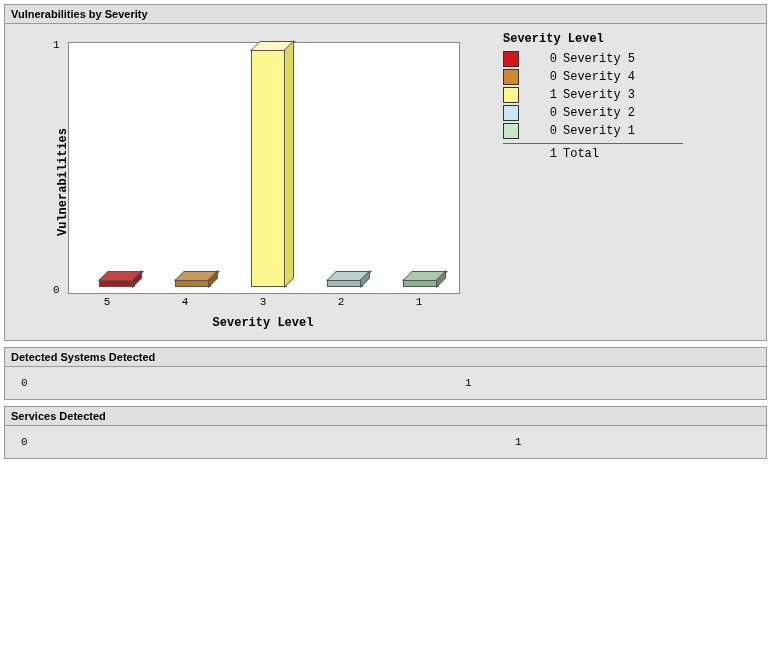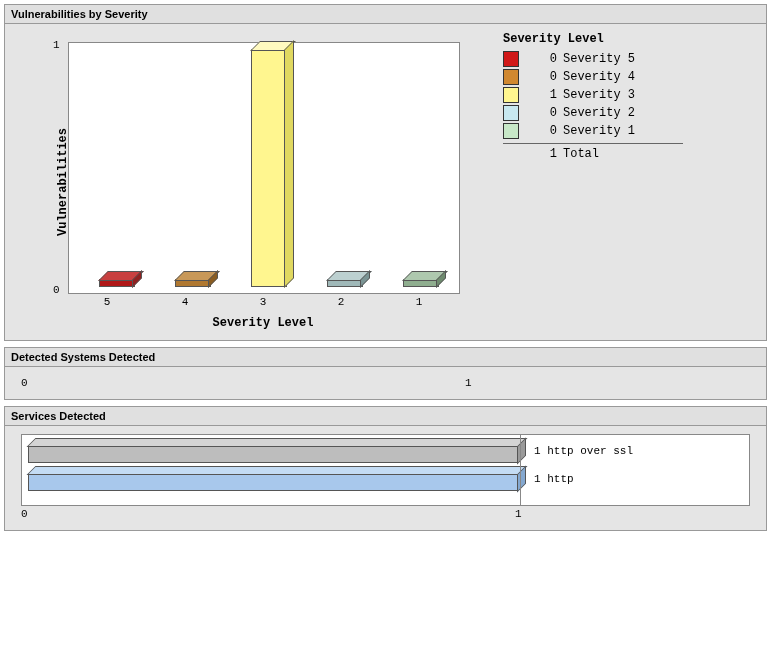--- a/index.html
+++ b/index.html
@@ -257,35 +257,18 @@
     <div class="hx-ticks">
       <span style="left:0;">0</span>
       <span style="left:444px;">1</span>
     </div>
   </div>
 </div>
 
 <div class="panel">
   <div class="panel-header">Services Detected</div>
   <div class="panel-body">
-    <div class="hpanel-plot small">
-      <div class="hbar3d" style="top:10px;width:490px;">
-        <div class="top" style="background:#d4d4d4;"></div>
-        <div class="side" style="background:#9a9a9a;"></div>
-        <div class="front" style="background:#bdbdbd;"></div>
-      </div>
-      <div class="hbar-label" style="left:512px;top:10px;">1 http over ssl</div>
-
-      <div class="hbar3d" style="top:38px;width:490px;">
-        <div class="top" style="background:#c4dcf4;"></div>
-        <div class="side" style="background:#84a8d0;"></div>
-        <div class="front" style="background:#a8c8ec;"></div>
-      </div>
-      <div class="hbar-label" style="left:512px;top:38px;">1 http</div>
-
-      <div style="position:absolute;left:498px;top:0;bottom:0;border-left:1px solid #888;"></div>
-    </div>
     <div class="hx-ticks">
       <span style="left:0;">0</span>
       <span style="left:494px;">1</span>
     </div>
   </div>
 </div>
 
 </body></html>

